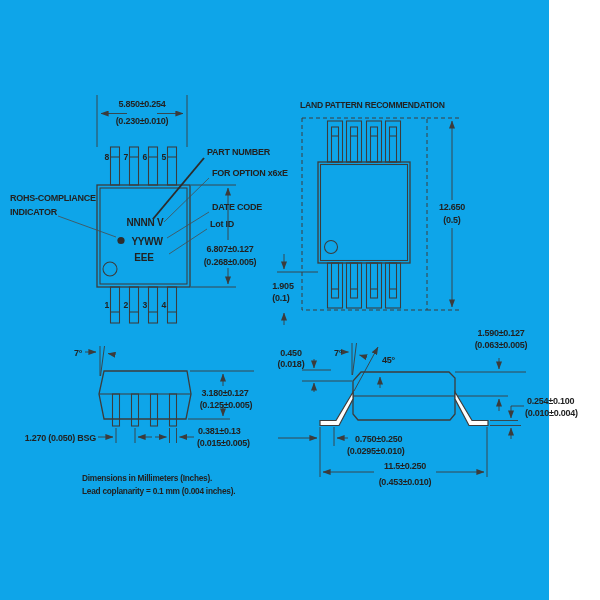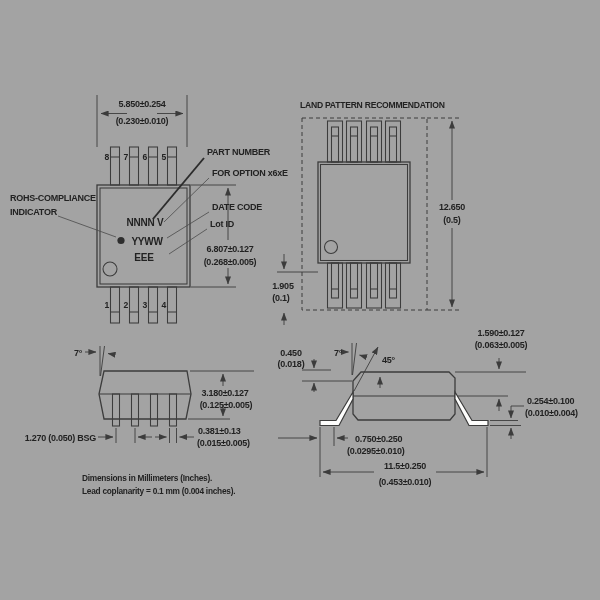--- a/index.html
+++ b/index.html
@@ -1,16 +1,16 @@
 <!DOCTYPE html>
 <html><head>
 <meta charset="utf-8">
 <style>
   html,body{margin:0;padding:0;background:#ffffff;}
-  .stage{width:600px;height:600px;position:relative;background:#a3a3a3;font-family:"Liberation Sans",sans-serif;}
+  .stage{width:549px;height:600px;position:relative;background:#0ea5e9;font-family:"Liberation Sans",sans-serif;}
   svg{position:absolute;left:0;top:0;}
   svg .s  {stroke:#3c3c3c;stroke-width:1.3;fill:none;}
   svg .s2 {stroke:#3c3c3c;stroke-width:1.05;fill:none;}
   svg .d  {stroke:#3c3c3c;stroke-width:0.9;fill:none;}
   svg .dash{stroke:#3c3c3c;stroke-width:1;fill:none;stroke-dasharray:4 3;}
   svg .lead{stroke:#3c3c3c;stroke-width:1.2;fill:#fdfdfc;}
   svg .thick{stroke:#2c2c2c;stroke-width:1.9;fill:none;}
   svg .thin{stroke:#4a4a4a;stroke-width:0.8;fill:none;}
   svg .fill{fill:#2e2e2e;stroke:none;}
   svg text{fill:#222222;font-family:"Liberation Sans",sans-serif;font-weight:700;letter-spacing:-0.25px;}

